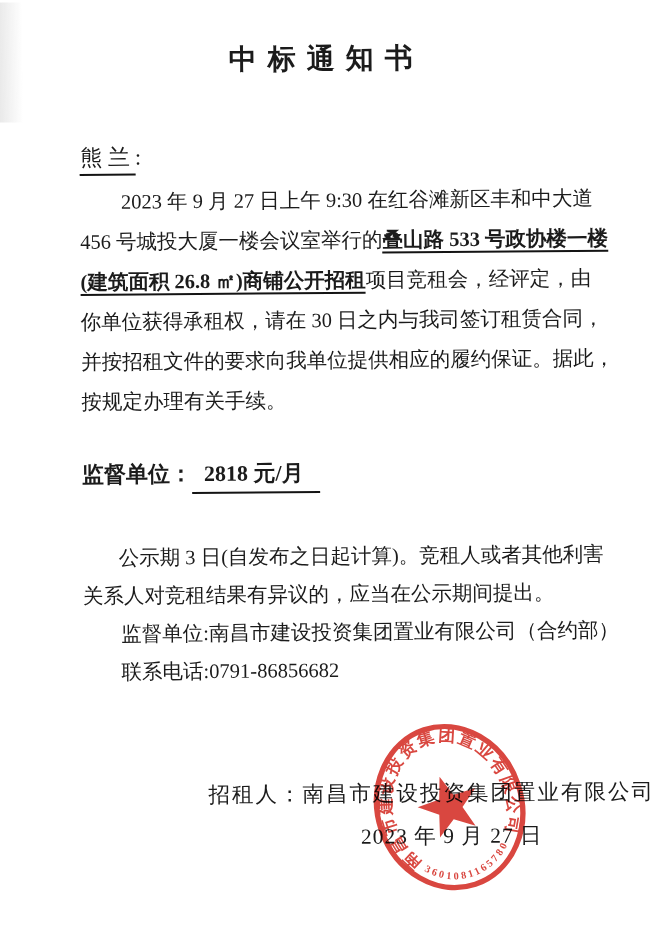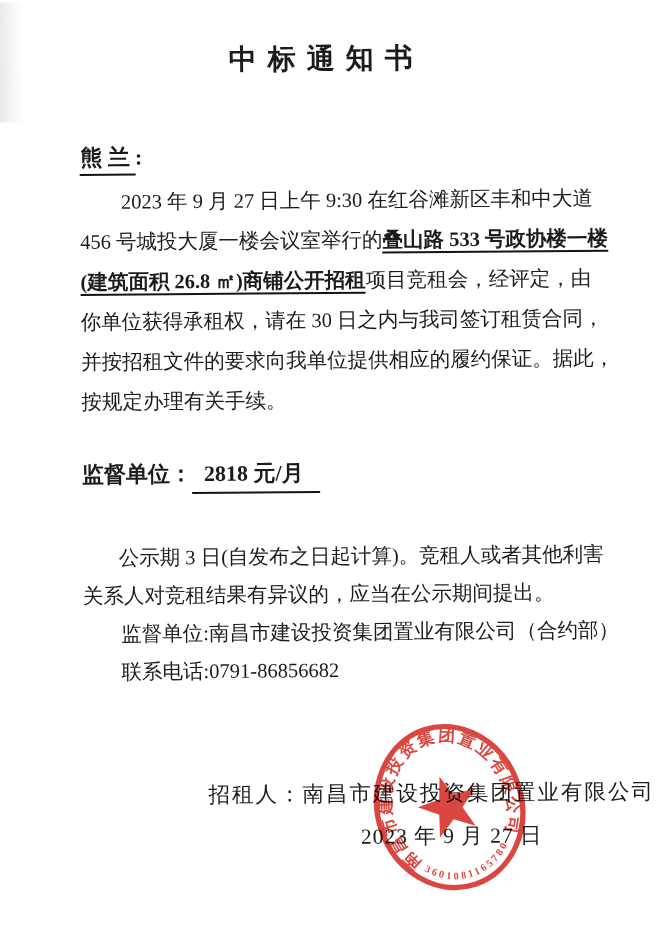--- a/index.html
+++ b/index.html
@@ -23,21 +23,21 @@
   }
   .doc-title{
     position:absolute;left:0;top:40px;width:100%;
     text-align:center;
     font-size:28px;font-weight:700;
     letter-spacing:11px;
     white-space:nowrap;
   }
   .salutation{
     position:absolute;left:82px;top:141px;
-    font-size:22px;font-weight:700;white-space:nowrap;
+    font-size:22px;font-weight:400;white-space:nowrap;
   }
   .salutation .name{
     display:inline-block;
     border-bottom:2.5px solid #141414;
     padding:0 5px 1px 1px;
   }
   .body-par{
     position:absolute;left:82px;top:180px;width:540px;
     font-size:20.5px;line-height:40px;
     font-weight:500;

